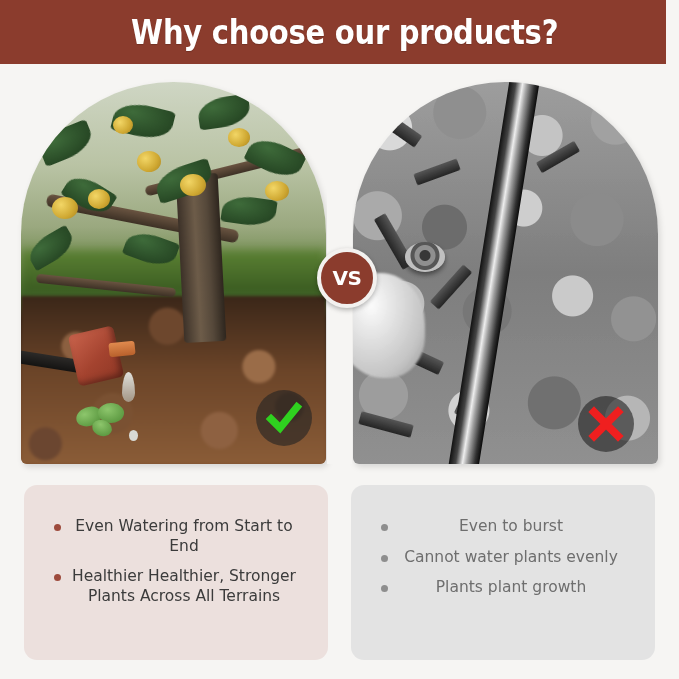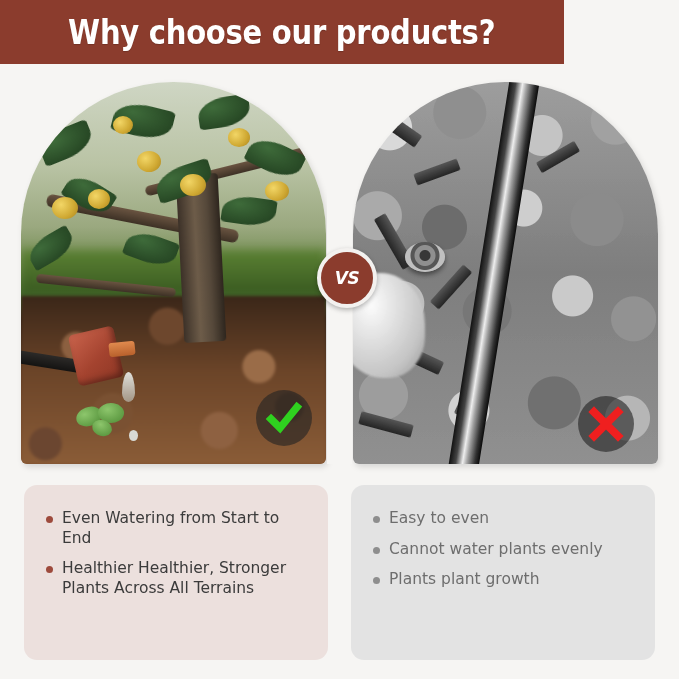--- a/index.html
+++ b/index.html
@@ -12,26 +12,27 @@
     background: #f6f5f3;
     font-family: "Liberation Sans", sans-serif;
     overflow: hidden;
     position: relative;
   }
 
   
   .banner {
     position: absolute;
     left: 0; top: 0;
-    width: 564px;
+    width: 642px;
     height: 64px;
     background: #8b3c2d;
     display: flex;
     align-items: center;
     justify-content: center;
+    padding-left: 24px;
   }
   .banner-title {
     color: #ffffff;
     font-family: "DejaVu Sans", sans-serif;
     font-size: 33px;
     font-weight: bold;
     letter-spacing: -0.3px;
     transform: scaleX(0.88);
     transform-origin: center;
     white-space: nowrap;
@@ -247,23 +248,22 @@
     background: #8b3c2d;
     border: 4px solid #f3f1ef;
     box-shadow: 0 2px 5px rgba(0,0,0,0.28);
     display: flex;
     align-items: center;
     justify-content: center;
   }
   .vs-text {
     color: #fff;
     font-family: "DejaVu Sans", sans-serif;
-    font-size: 17px;
+    font-size: 20px;
     font-weight: bold;
-    font-style: italic;
     letter-spacing: -0.5px;
     line-height: 1;
   }
 
   
   .status-circle {
     position: absolute;
     width: 56px; height: 56px;
     border-radius: 50%;
     background: rgba(35,35,35,0.62);
@@ -288,22 +288,23 @@
     width: 304px;
     background: #ece0dd;
   }
   .panel-cons {
     left: 351px;
     width: 304px;
     background: #e3e3e3;
   }
   .bullet-list {
     list-style: none;
-    margin: 4px;
+    margin: 12px;
     padding: 0;
+    text-align: center;
   }
   .bullet-item {
     position: relative;
     padding-left: 16px;
     margin-bottom: 11px;
     font-size: 15.5px;
     line-height: 19.5px;
     font-family: "DejaVu Sans", sans-serif;
   }
   .bullet-item::before {
@@ -407,17 +408,17 @@
 
 <div class="panel panel-pros">
   <ul class="bullet-list">
     <li class="bullet-item">Even Watering from Start to End</li>
     <li class="bullet-item">Healthier Healthier, Stronger Plants Across All Terrains</li>
   </ul>
 </div>
 
 <div class="panel panel-cons">
   <ul class="bullet-list">
-    <li class="bullet-item">Easy to even</li>
+    <li class="bullet-item">Even to burst</li>
     <li class="bullet-item">Cannot water plants evenly</li>
     <li class="bullet-item">Plants plant growth</li>
   </ul>
 </div>
 
 </body></html>

